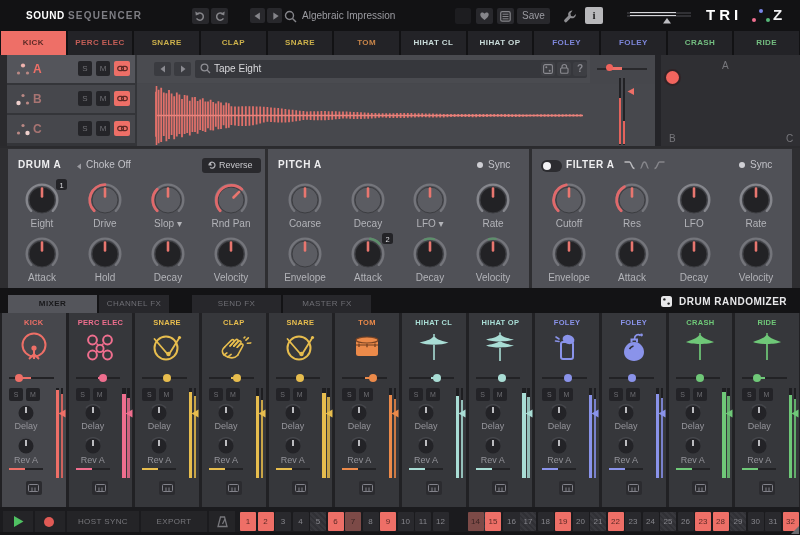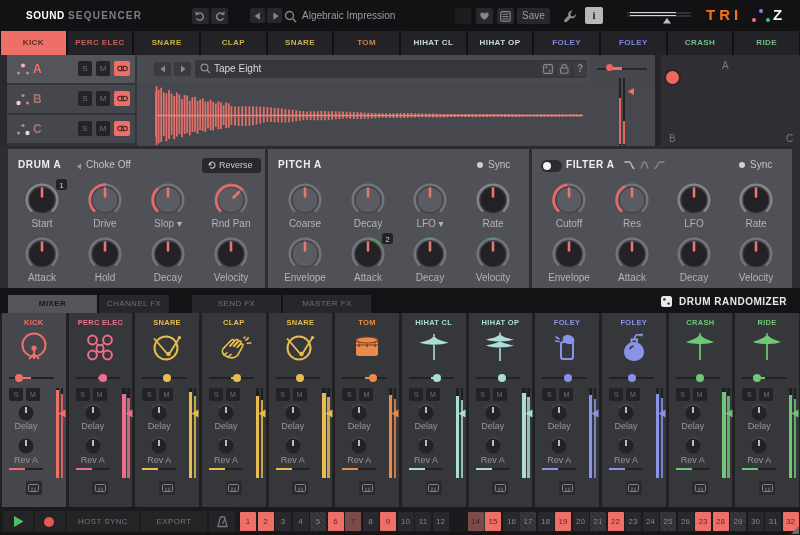--- a/index.html
+++ b/index.html
@@ -52,21 +52,21 @@
       <path d="M9.5 1.5 a4 4 0 0 0 -4.2 5.3 L1.6 10.5 a1.6 1.6 0 0 0 2.3 2.3 L7.6 9.1 a4 4 0 0 0 5.3 -4.2 l-2.6 2.6 l-2.3 -0.6 l-0.6 -2.3 Z" fill="#8e8e92"></path>
     </svg>
 <div class="abs" style="left:585px;top:7px;width:18px;height:17px;background:#b8b8bb;border-radius:2px;color:#1c1c1e;font-size:11px;font-weight:bold;text-align:center;line-height:17px;font-family:'Liberation Serif',serif;">i</div>
 <div class="abs" style="left:627px;top:12px;width:64px;height:1.8px;background:#303034;"></div>
 <div class="abs" style="left:630px;top:11.8px;width:46px;height:1.6px;background:#d6d6da;"></div>
 <div class="abs" style="left:627px;top:15px;width:64px;height:1.8px;background:#303034;"></div>
 <div class="abs" style="left:630px;top:14.8px;width:46px;height:1.6px;background:#d6d6da;"></div>
 <svg style="left:662px;top:18px" width="10" height="6">
       <path d="M5 0 L9 5.5 L1 5.5 Z" fill="#bdbdc2"></path>
     </svg>
-<div class="abs" style="left:706px;top:6px;font-size:15px;font-weight:bold;color:#f97316;letter-spacing:4px;text-align:right;">TRI</div>
+<div class="abs" style="left:706px;top:6px;font-size:15px;font-weight:bold;color:#ffffff;letter-spacing:4px;text-align:right;">TRI</div>
 <svg style="left:748px;top:8px" width="26" height="15">
       <circle cx="13" cy="3" r="2" fill="#7a86e8"></circle>
       <circle cx="6" cy="12" r="2" fill="#ef6e8e"></circle>
       <circle cx="20" cy="12" r="2" fill="#57b979"></circle>
     </svg>
 <div class="abs" style="left:773px;top:6px;font-size:15px;font-weight:bold;color:#f2f2f4;">Z</div>
 <div class="abs" style="left:0;top:31px;width:800px;height:24px;background:#121214;"></div>
 <div class="abs" style="left:1.0px;top:31px;width:64.7px;height:24px;background:#ee6f67;color:#5c2a26;font-size:8px;font-weight:bold;text-align:center;line-height:24px;letter-spacing:0.4px;">KICK</div>
 <div class="abs" style="left:67.7px;top:31px;width:64.7px;height:24px;background:#232327;color:#c45e57;font-size:8px;font-weight:bold;text-align:center;line-height:24px;letter-spacing:0.4px;">PERC ELEC</div>
 <div class="abs" style="left:134.3px;top:31px;width:64.7px;height:24px;background:#232327;color:#cbb04b;font-size:8px;font-weight:bold;text-align:center;line-height:24px;letter-spacing:0.4px;">SNARE</div>
@@ -196,21 +196,21 @@
 <div class="abs" style="left:541px;top:160px;width:21px;height:12px;background:#2c2c30;border-radius:6px;"></div>
 <div class="abs" style="left:543px;top:162px;width:8px;height:8px;background:#f2f2f4;border-radius:50%;"></div>
 <div class="abs" style="left:566px;top:159px;font-size:10px;font-weight:bold;color:#eeeef0;letter-spacing:0.6px;">FILTER A</div>
 <svg style="left:624px;top:160px" width="60" height="11">
       <path d="M0.5 2 H5.5 C7.5 2 7.5 8.5 10.5 8.5" stroke="#b9b9bd" stroke-width="1.5" fill="none"></path>
       <path d="M16.5 8.5 C18 8.5 18 2 20.5 2 C23 2 23 8.5 24.5 8.5" stroke="#85858a" stroke-width="1.5" fill="none"></path>
       <path d="M30.5 8.5 C33.5 8.5 33.5 2 35.5 2 H40.5" stroke="#85858a" stroke-width="1.5" fill="none"></path>
     </svg>
 <div class="abs" style="left:739px;top:162px;width:6px;height:6px;border-radius:50%;background:#cfcfd4;"></div>
 <div class="abs" style="left:750px;top:159px;font-size:10px;color:#c2c2c8;">Sync</div>
-<div class="abs" style="left:11px;top:218px;width:62px;text-align:center;font-size:10px;color:#b2b3b8;">Start</div>
+<div class="abs" style="left:11px;top:218px;width:62px;text-align:center;font-size:10px;color:#b2b3b8;">Eight</div>
 <div class="abs" style="left:74px;top:218px;width:62px;text-align:center;font-size:10px;color:#b2b3b8;">Drive</div>
 <div class="abs" style="left:137px;top:218px;width:62px;text-align:center;font-size:10px;color:#b2b3b8;">Slop ▾</div>
 <div class="abs" style="left:200px;top:218px;width:62px;text-align:center;font-size:10px;color:#b2b3b8;">Rnd Pan</div>
 <div class="abs" style="left:11px;top:272px;width:62px;text-align:center;font-size:10px;color:#b2b3b8;">Attack</div>
 <div class="abs" style="left:74px;top:272px;width:62px;text-align:center;font-size:10px;color:#b2b3b8;">Hold</div>
 <div class="abs" style="left:137px;top:272px;width:62px;text-align:center;font-size:10px;color:#b2b3b8;">Decay</div>
 <div class="abs" style="left:200px;top:272px;width:62px;text-align:center;font-size:10px;color:#b2b3b8;">Velocity</div>
 <div class="abs" style="left:271px;top:218px;width:68px;text-align:center;font-size:10px;color:#b2b3b8;">Coarse</div>
 <div class="abs" style="left:334px;top:218px;width:68px;text-align:center;font-size:10px;color:#b2b3b8;">Decay</div>
 <div class="abs" style="left:396px;top:218px;width:68px;text-align:center;font-size:10px;color:#b2b3b8;">LFO ▾</div>

